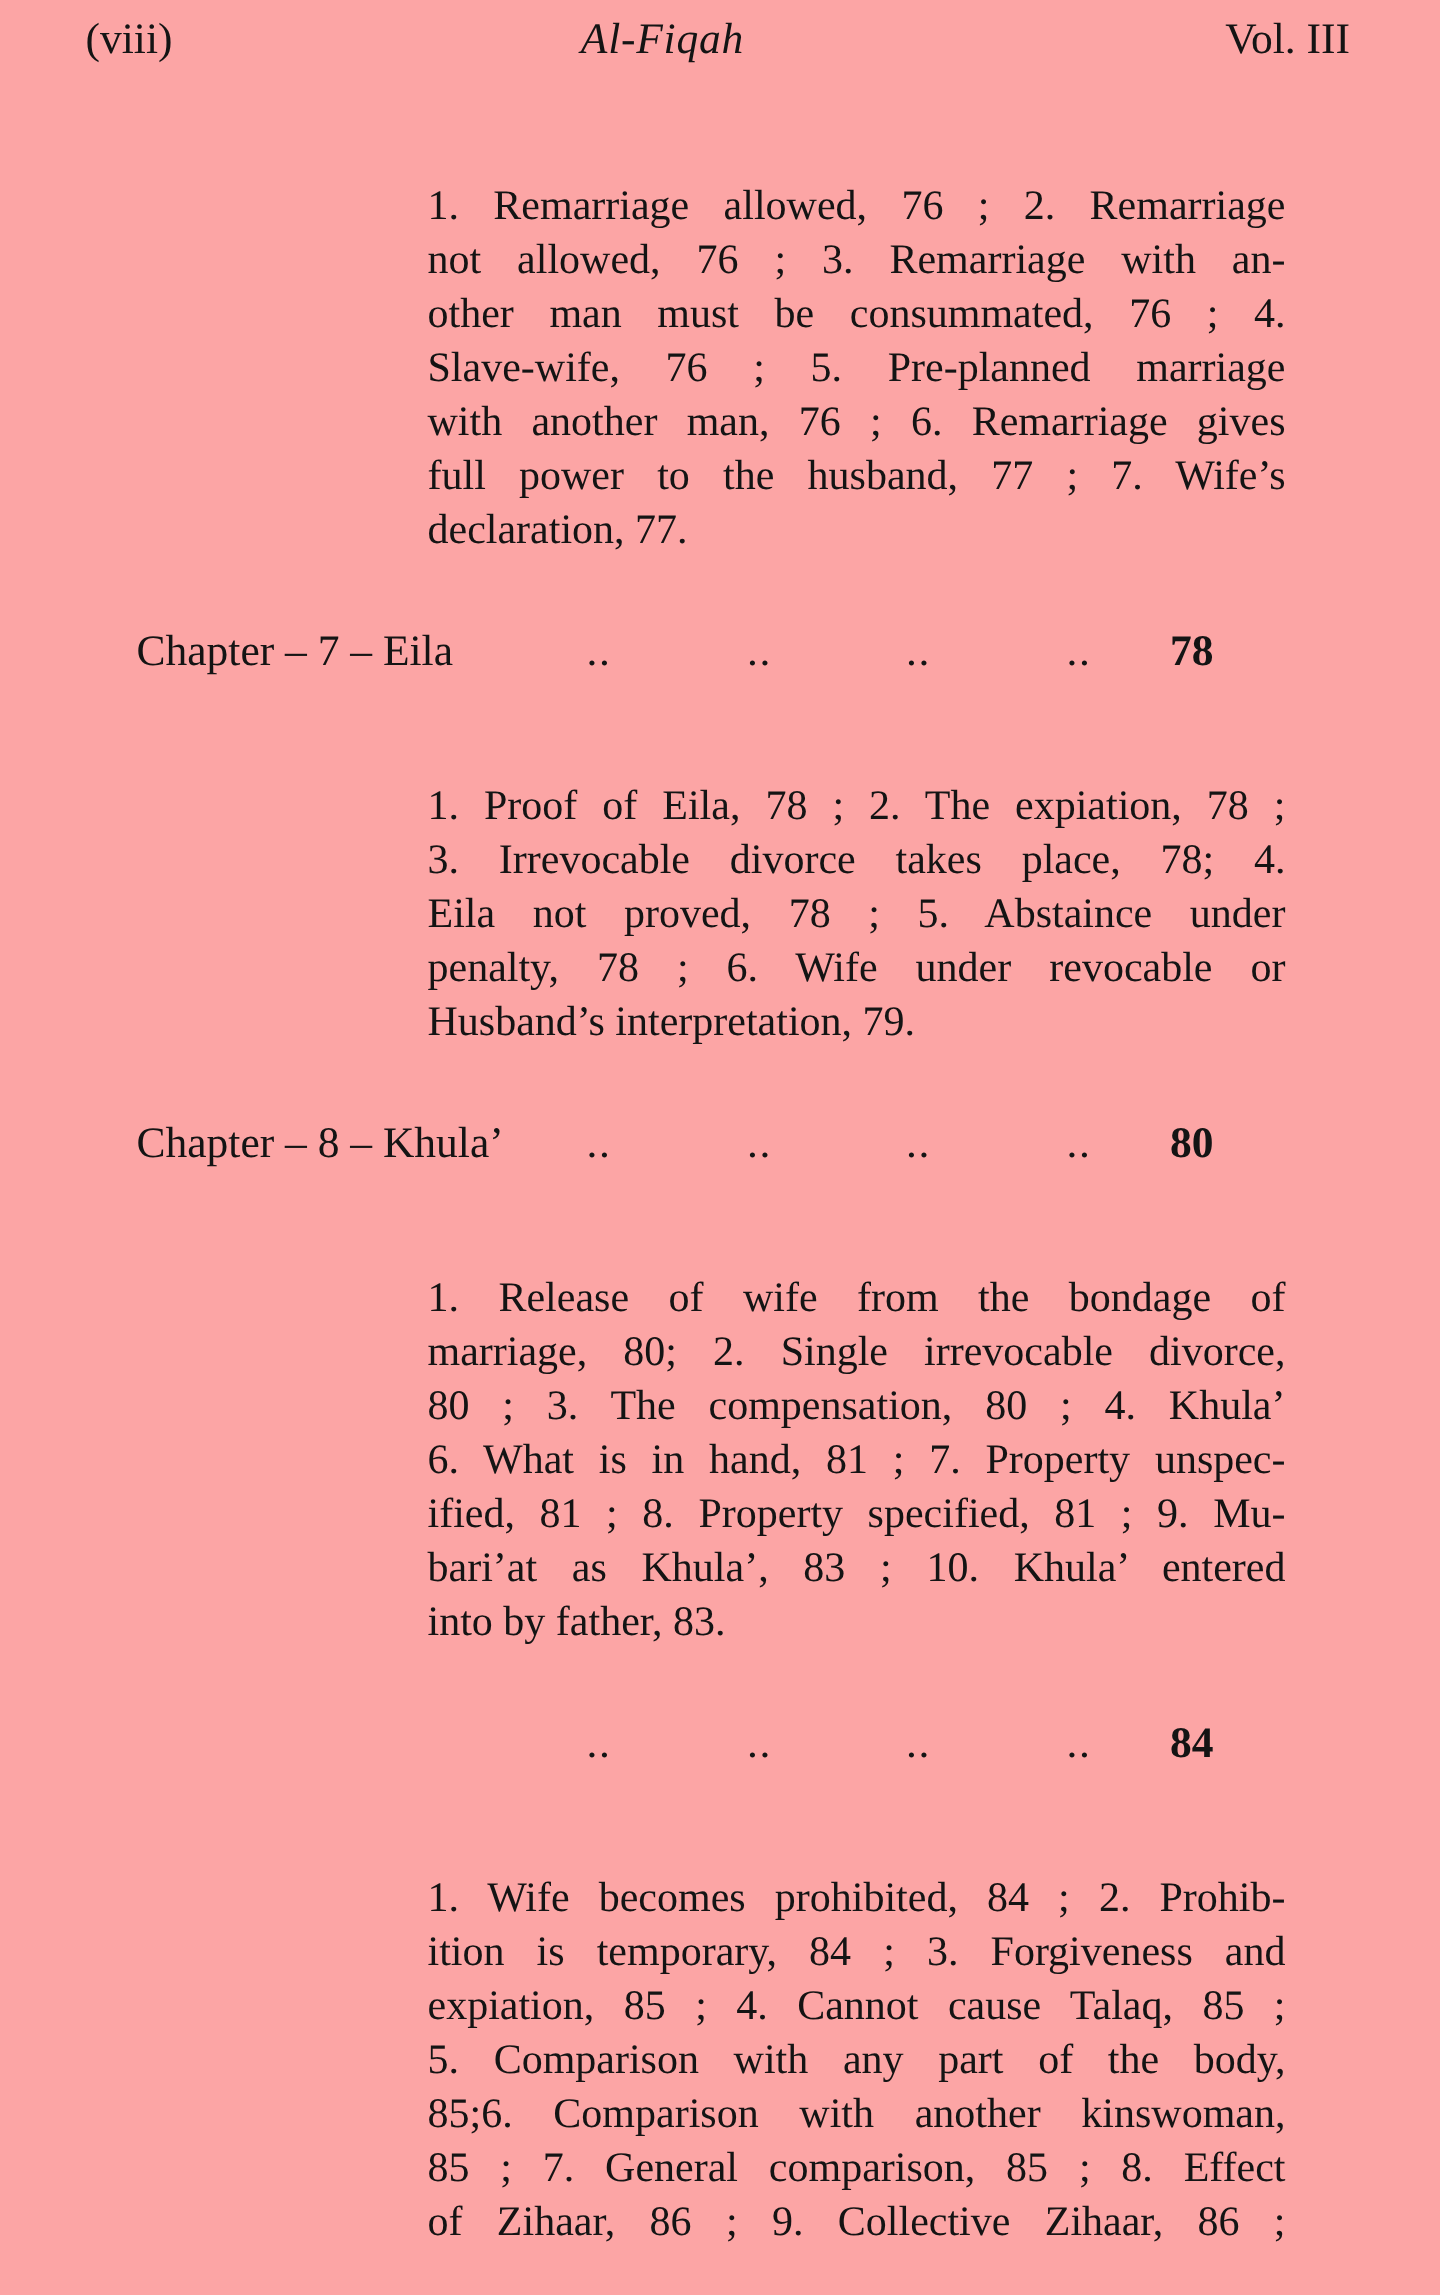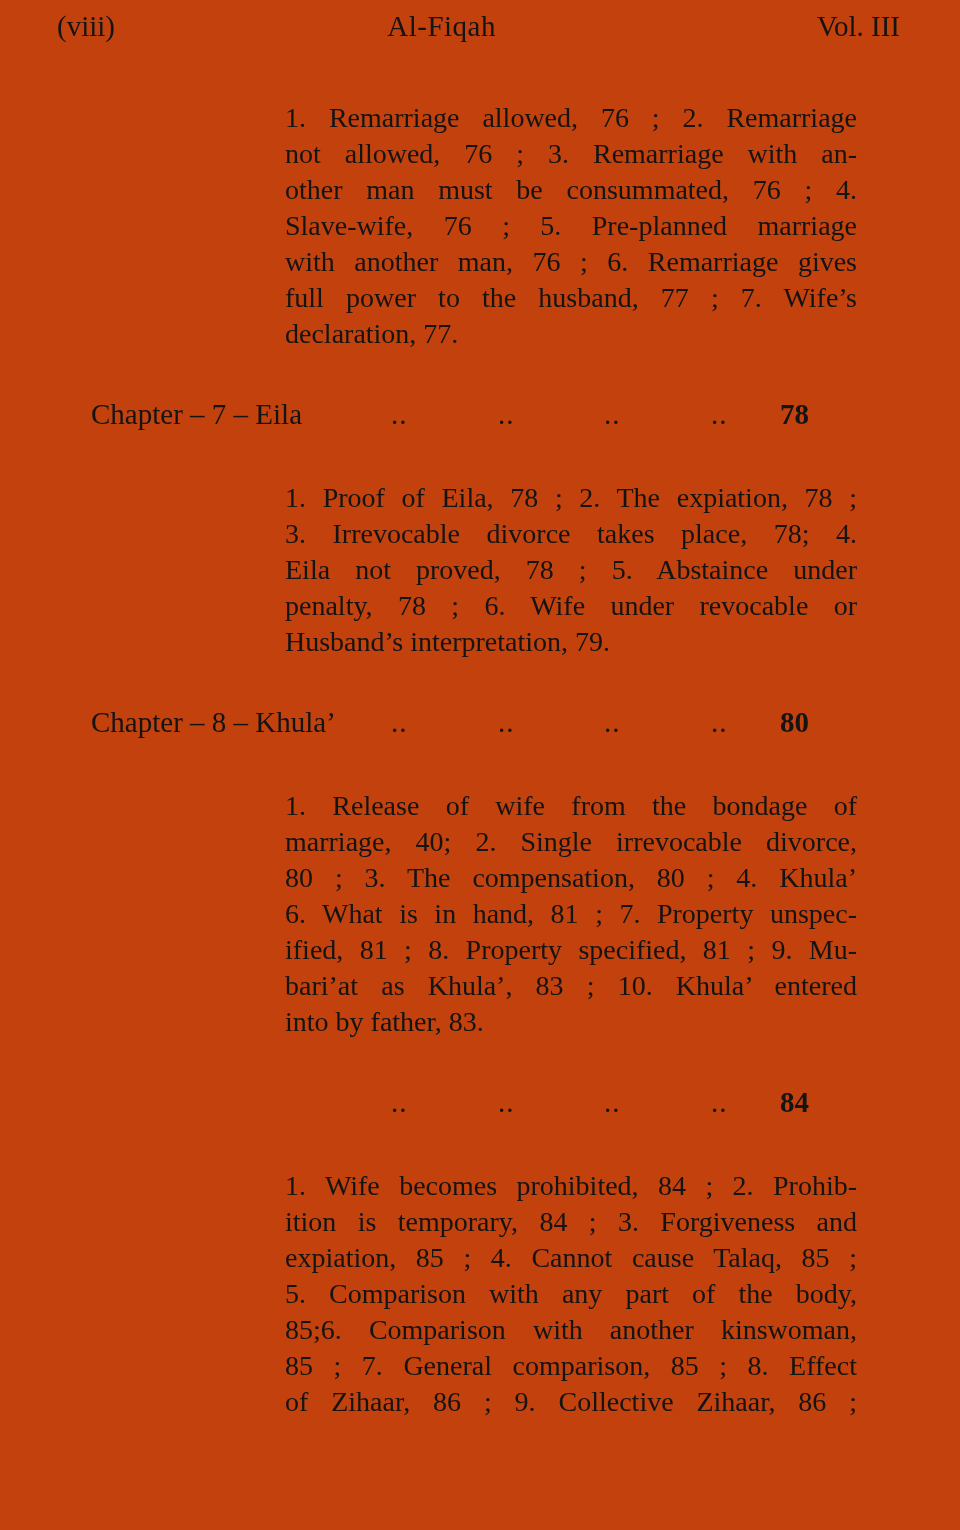--- a/index.html
+++ b/index.html
@@ -4,57 +4,58 @@
 <style>
   html, body {
     margin: 0;
     padding: 0;
     background: #ffffff;
   }
   .page {
     position: relative;
     width: 960px;
     height: 1530px;
-    background: #c2410c;
+    background: #fca5a5;
     color: #141414;
     font-family: "Liberation Serif", "DejaVu Serif", serif;
     overflow: hidden;
   }
   .header {
     position: relative;
     height: 40px;
     padding-top: 12px;
     font-size: 29px;
   }
   .header .folio {
     position: absolute;
     left: 57px;
     top: 10px;
   }
   .header .title {
     position: absolute;
     left: 46%;
     top: 10px;
     transform: translateX(-50%);
+    font-style: italic;
     letter-spacing: 0.5px;
   }
   .header .volume {
     position: absolute;
     right: 60px;
     top: 10px;
   }
   .toc-body {
     position: relative;
   }
   .para {
     margin-left: 285px;
     width: 572px;
     font-size: 28px;
     line-height: 36px;
-    margin-top: 48px;
+    margin-top: 68px;
   }
   .para .line {
     text-align: justify;
     text-align-last: justify;
     white-space: normal;
   }
   .para .line.lastline {
     text-align-last: left;
   }
   .chapter-row {
@@ -125,21 +126,21 @@
       <div class="chapter-row">
         <span class="chapter-label">Chapter – 8 – Khula’</span>
         <span class="dots d0">..</span>
         <span class="dots d1">..</span>
         <span class="dots d2">..</span>
         <span class="dots d3">..</span>
         <span class="chapter-page">80</span>
       </div>
       <div class="para">
         <div class="line">1. Release of wife from the bondage of</div>
-        <div class="line">marriage, 40; 2. Single irrevocable divorce,</div>
+        <div class="line">marriage, 80; 2. Single irrevocable divorce,</div>
         <div class="line">80 ; 3. The compensation, 80 ; 4. Khula’</div>
         <div class="line">6. What is in hand, 81 ; 7. Property unspec-</div>
         <div class="line">ified, 81 ; 8. Property specified, 81 ; 9. Mu-</div>
         <div class="line">bari’at as Khula’, 83 ; 10. Khula’ entered</div>
         <div class="line lastline">into by father, 83.</div>
       </div>
       <div class="chapter-row">
         <span class="dots d0">..</span>
         <span class="dots d1">..</span>
         <span class="dots d2">..</span>

